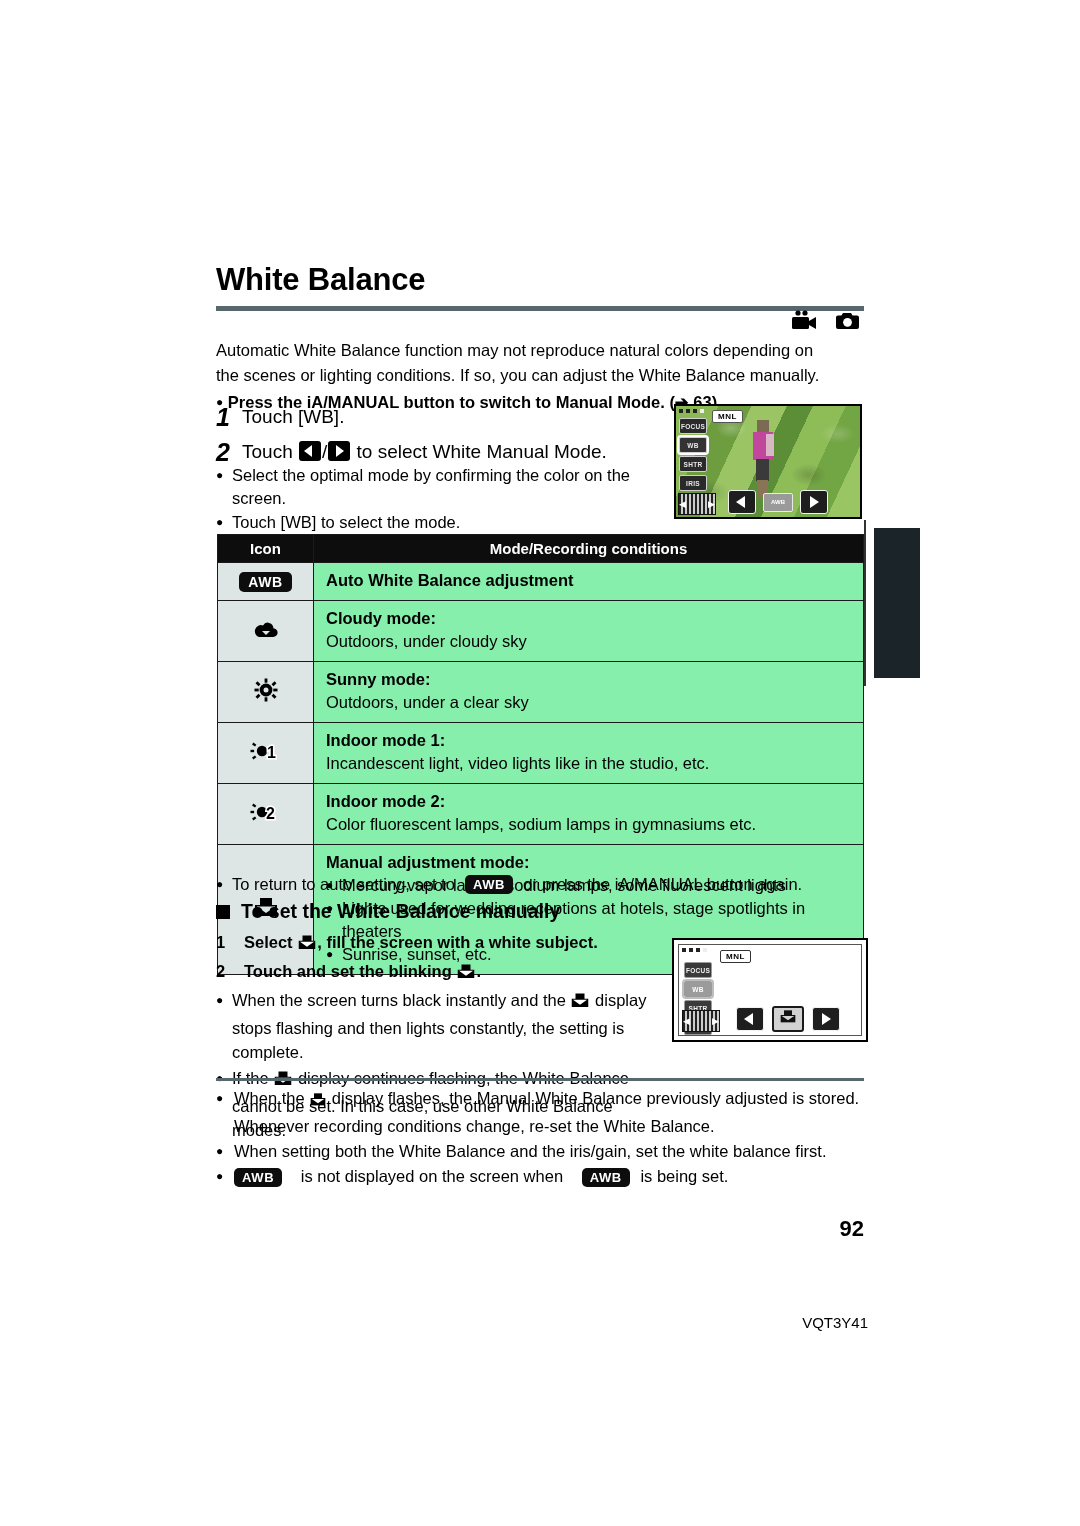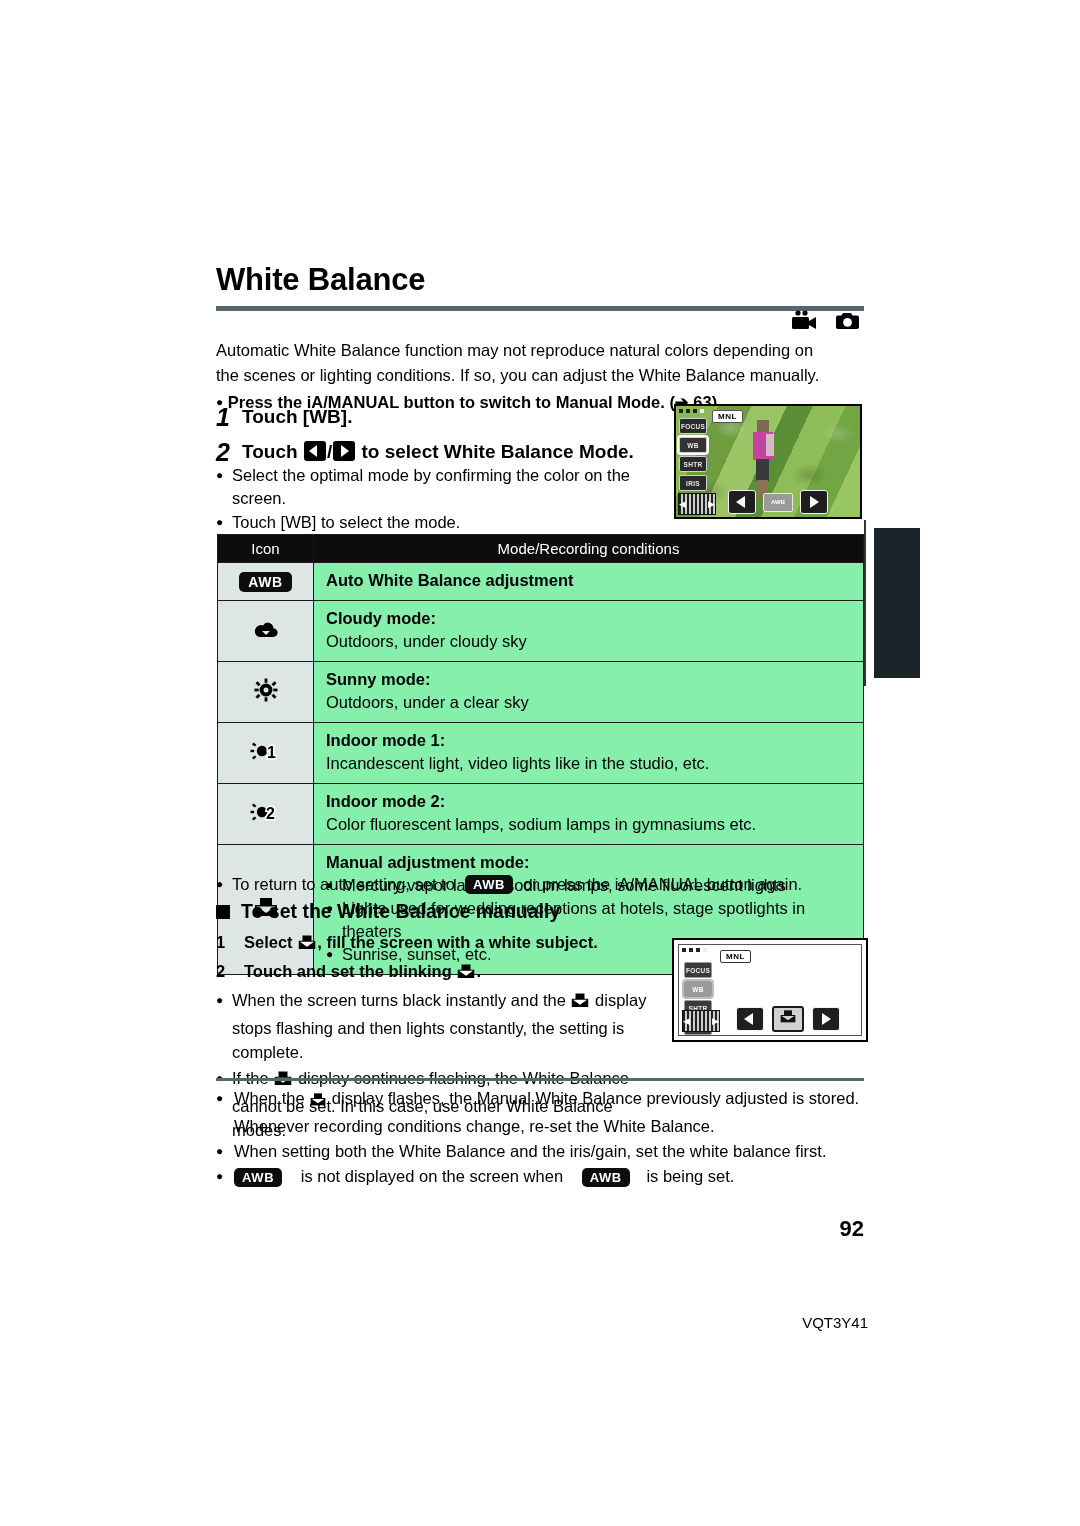--- a/index.html
+++ b/index.html
@@ -37,21 +37,21 @@
   }
   .bdot{font-size:12px;vertical-align:2px;}
 
   
   .steps{position:absolute;left:216px;top:402px;width:470px;}
   .step{display:flex;align-items:flex-start;}
   .step .num{
     font-size:25px;font-weight:bold;font-style:italic;
     width:26px;flex:0 0 26px;line-height:30px;
   }
-  .step .txt{font-size:19px;font-weight:bold;line-height:30px;}
+  .step .txt{font-size:19px;font-weight:normal;line-height:30px;}
   .step2{margin-top:5px;}
 
   .arrowbtn{
     display:inline-block;width:22px;height:20px;background:#000;
     border-radius:3px;position:relative;vertical-align:-3px;margin:0 1px;
   }
   .arrowbtn::after{
     content:"";position:absolute;top:4px;
     border-top:6px solid transparent;border-bottom:6px solid transparent;
   }
@@ -141,21 +141,21 @@
   .lcd2 .sbtn.sel{background:#9b9b9b;color:#fff;outline:2px solid #bdbdbd;}
   .lcd2 .mnl{border-color:#333;}
 
   
   .tbl{
     position:absolute;left:217px;top:534px;width:647px;
     border:1px solid #1a1a1a;border-collapse:collapse;
   }
   .tbl th,.tbl td{border:1px solid #1a1a1a;}
   .tbl thead th{
-    background:#0d0d0d;color:#fff;font-size:15px;font-weight:normal;
+    background:#0d0d0d;color:#fff;font-size:15px;font-weight:bold;
     padding:5px 0;text-align:center;
   }
   .tbl .c-icon{width:95px;background:#dde5e5;text-align:center;vertical-align:middle;padding:6px 0;}
   .tbl .c-desc{padding:6px 10px 8px 12px;font-size:16.5px;line-height:23px;background:#86efac;}
   .tbl .c-desc .hd{font-weight:bold;}
   .tbl .c-desc ul{margin:0;padding:0;list-style:none;}
   .tbl .c-desc ul li{display:flex;}
   .tbl .c-desc ul li .d{flex:0 0 16px;font-size:12px;line-height:23px;}
 
   .awb-badge{
@@ -236,21 +236,21 @@
   <div class="steps">
     <div class="step">
       <span class="num">1</span>
       <span class="txt">Touch [WB].</span>
     </div>
     <div class="step step2">
       <span class="num">2</span>
       <span class="txt">
         <span>Touch</span>
         <span class="arrowbtn left"></span><span>/</span><span class="arrowbtn right"></span>
-        <span>to select White Balance Mode.</span>
+        <span>to select White Manual Mode.</span>
       </span>
     </div>
   </div>
 
   <div class="substeps">
     <div class="li">
       <span class="dot">●</span>
       <span>
         <span>Select the optimal mode by confirming the color on the</span>
         <span>screen.</span>
@@ -549,21 +549,21 @@
     <div class="li">
       <span class="dot">●</span>
       <span class="tx">When setting both the White Balance and the iris/gain, set the white balance first.</span>
     </div>
     <div class="li" style="align-items:center">
       <span class="dot">●</span>
       <span class="tx">
         <span class="awb-badge sm">AWB</span>
         <span style="margin:0 14px">is not displayed on the screen when</span>
         <span class="awb-badge sm">AWB</span>
-        <span style="margin-left:12px">is being set.</span>
+        <span style="margin-left:6px">is being set.</span>
       </span>
     </div>
   </div>
 
   <div class="edge-line"></div>
   <div class="edge-tab"></div>
 
   <div class="pagenum">92</div>
   <div class="docid">VQT3Y41</div>
 

